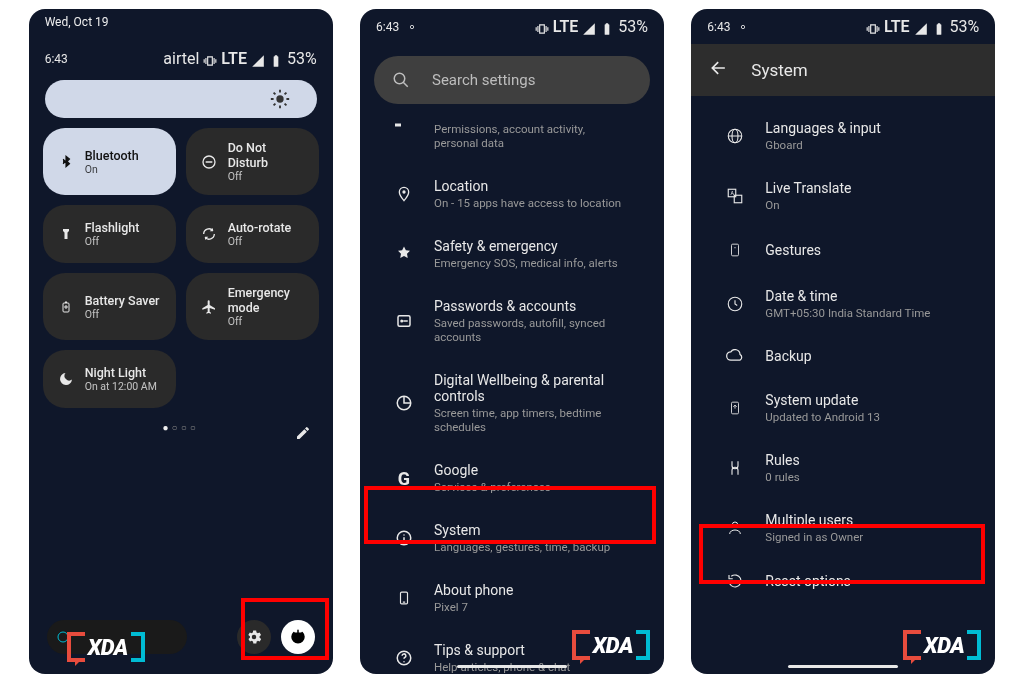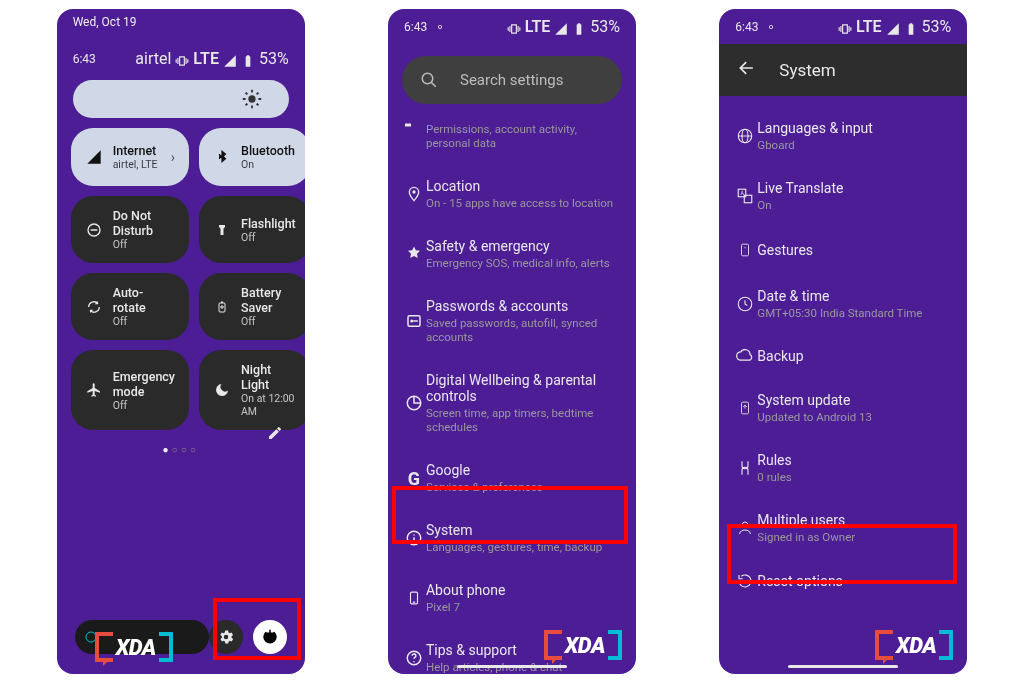--- a/index.html
+++ b/index.html
@@ -7,23 +7,23 @@
   background: #fff;
   font-family: -apple-system, Roboto, "Segoe UI", sans-serif;
   width: 1024px;
   height: 683px;
   display: flex;
   align-items: center;
   justify-content: space-around;
   padding: 0 15px;
 }
 .phone {
-  width: 248px;
+  width: 304px;
   height: 665px;
-  background: #4c1d95;
+  background: #0f172a;
   color: #e8e8e8;
   border-radius: 16px;
   position: relative;
   overflow: hidden;
 }
 .status-bar {
   display: flex;
   justify-content: space-between;
   align-items: center;
   padding: 8px 16px;
@@ -124,21 +124,22 @@
   align-items: center;
   padding: 0 18px;
   gap: 22px;
   color: #bdbdbd;
   font-size: 15px;
 }
 .settings-list { padding: 0 0 12px; }
 .setting-row {
   display: flex;
   align-items: center;
-  padding: 14px 14px;
+  gap: 18px;
+  padding: 14px 32px;
 }
 .setting-icon {
   width: 24px;
   min-width: 24px;
   display: flex;
   align-items: center;
   justify-content: center;
 }
 .setting-text { display: flex; flex-direction: column; gap: 2px; }
 .setting-title { font-size: 14px; color: #e8e8e8; }
@@ -243,32 +244,20 @@
             <line x1="5" y1="19" x2="7" y2="17"></line>
             <line x1="17" y1="7" x2="19" y2="5"></line>
           </g>
         </svg>
     </div>
   </div>
 
   <div class="tiles">
     <div class="tile active">
       <span class="tile-icon">
-          <svg width="16" height="16" viewBox="0 0 24 24">
-            <path fill="#111" d="M2 22h20L22 2z"></path>
-          </svg>
-        </span>
-      <div class="tile-text">
-          <span class="tile-title">Internet</span>
-          <span class="tile-sub">airtel, LTE</span>
-        </div>
-      <span class="tile-chevron">›</span>
-    </div>
-    <div class="tile active">
-      <span class="tile-icon">
           <svg width="14" height="18" viewBox="0 0 24 24">
             <path fill="#111" d="M12 2l6 5-4 4 4 4-6 5V2zm-5 5l4 4-4 4" stroke="#111" stroke-width="2"></path>
           </svg>
         </span>
       <div class="tile-text">
           <span class="tile-title">Bluetooth</span>
           <span class="tile-sub">On</span>
         </div>
     </div>
     <div class="tile">

